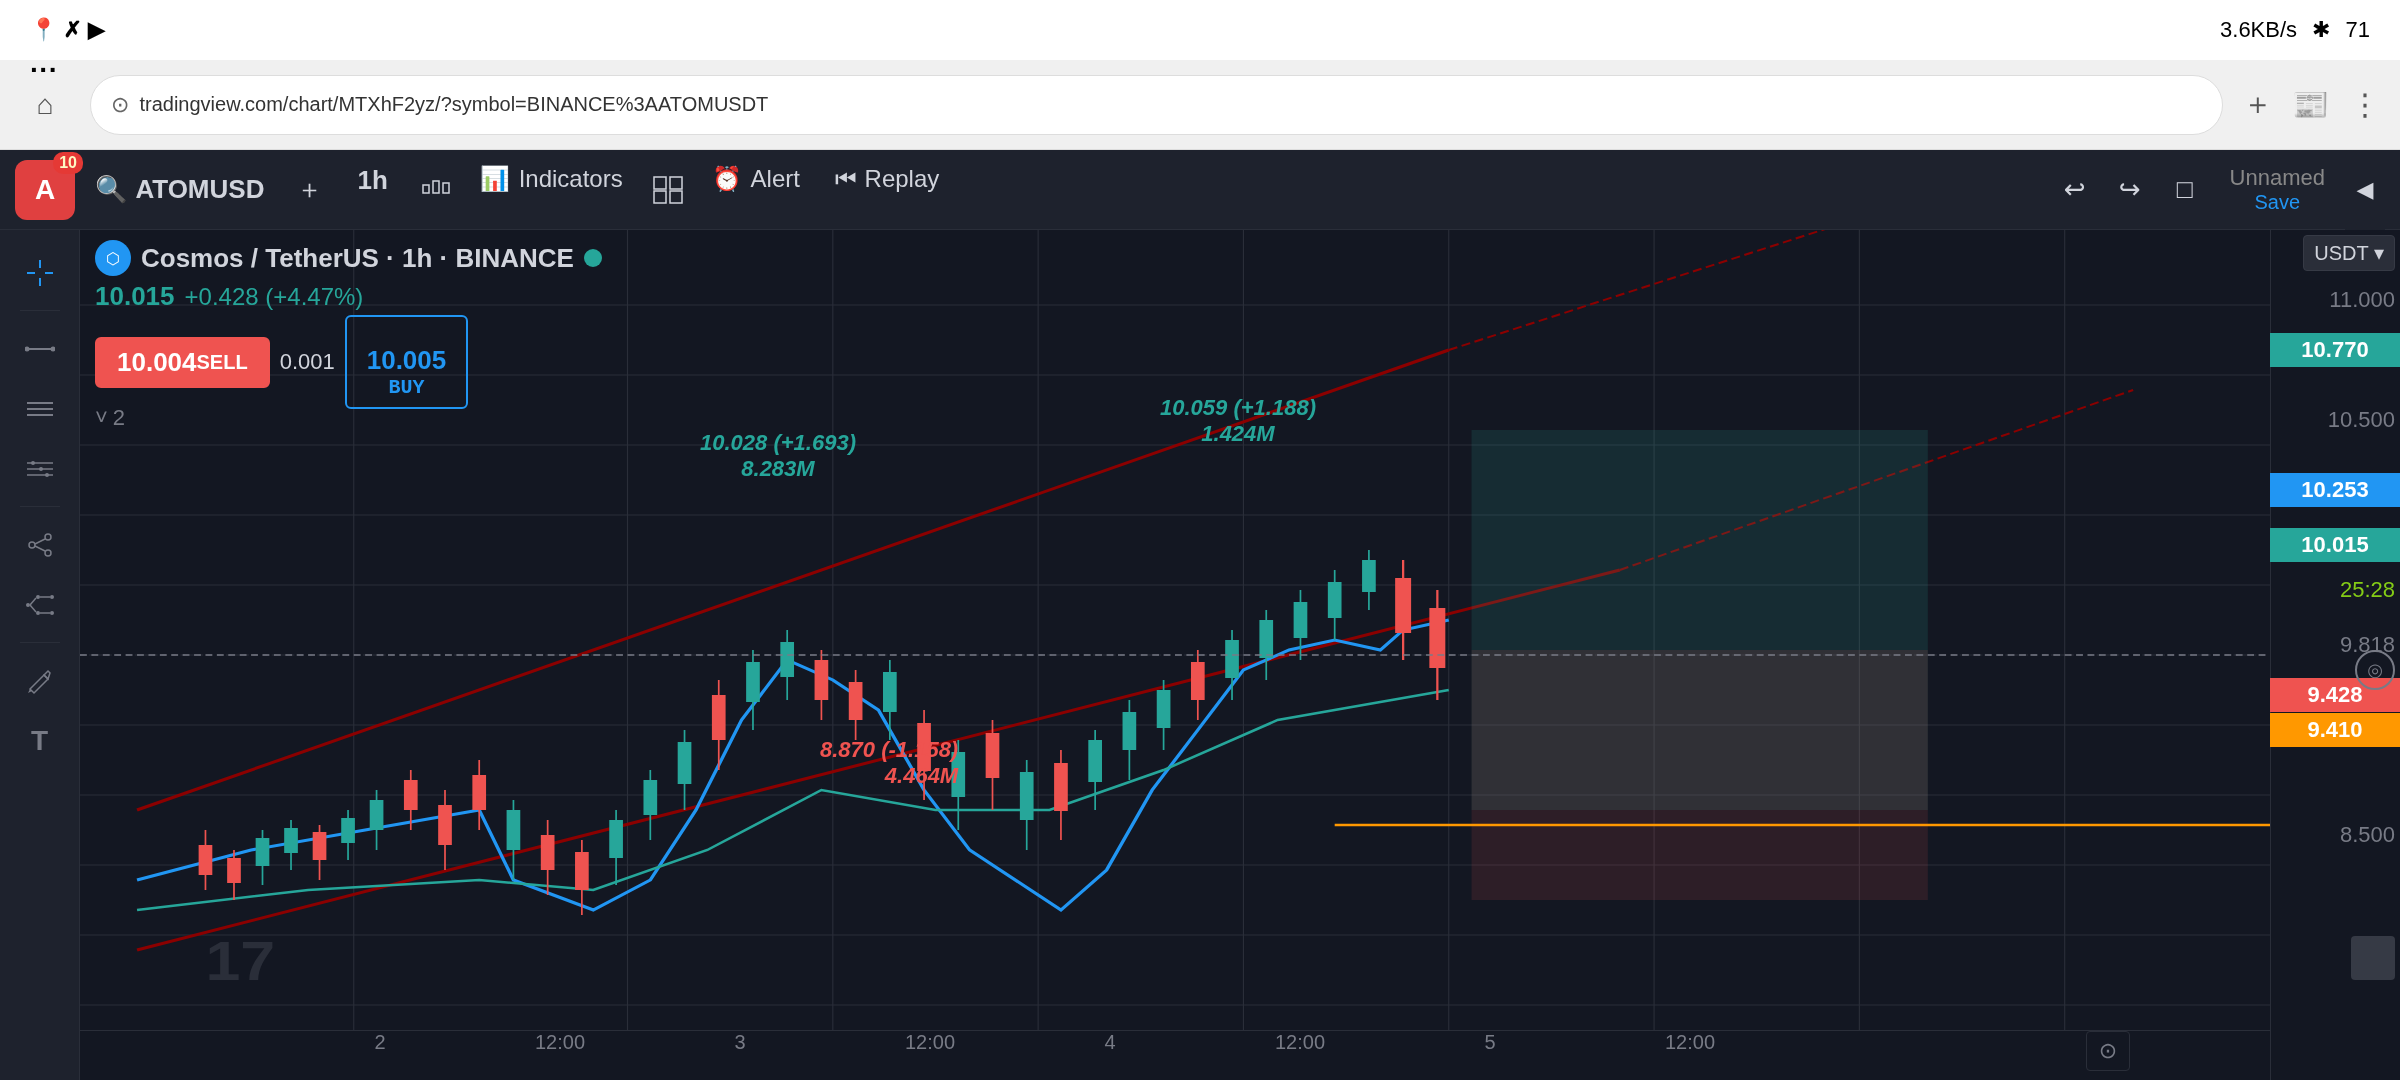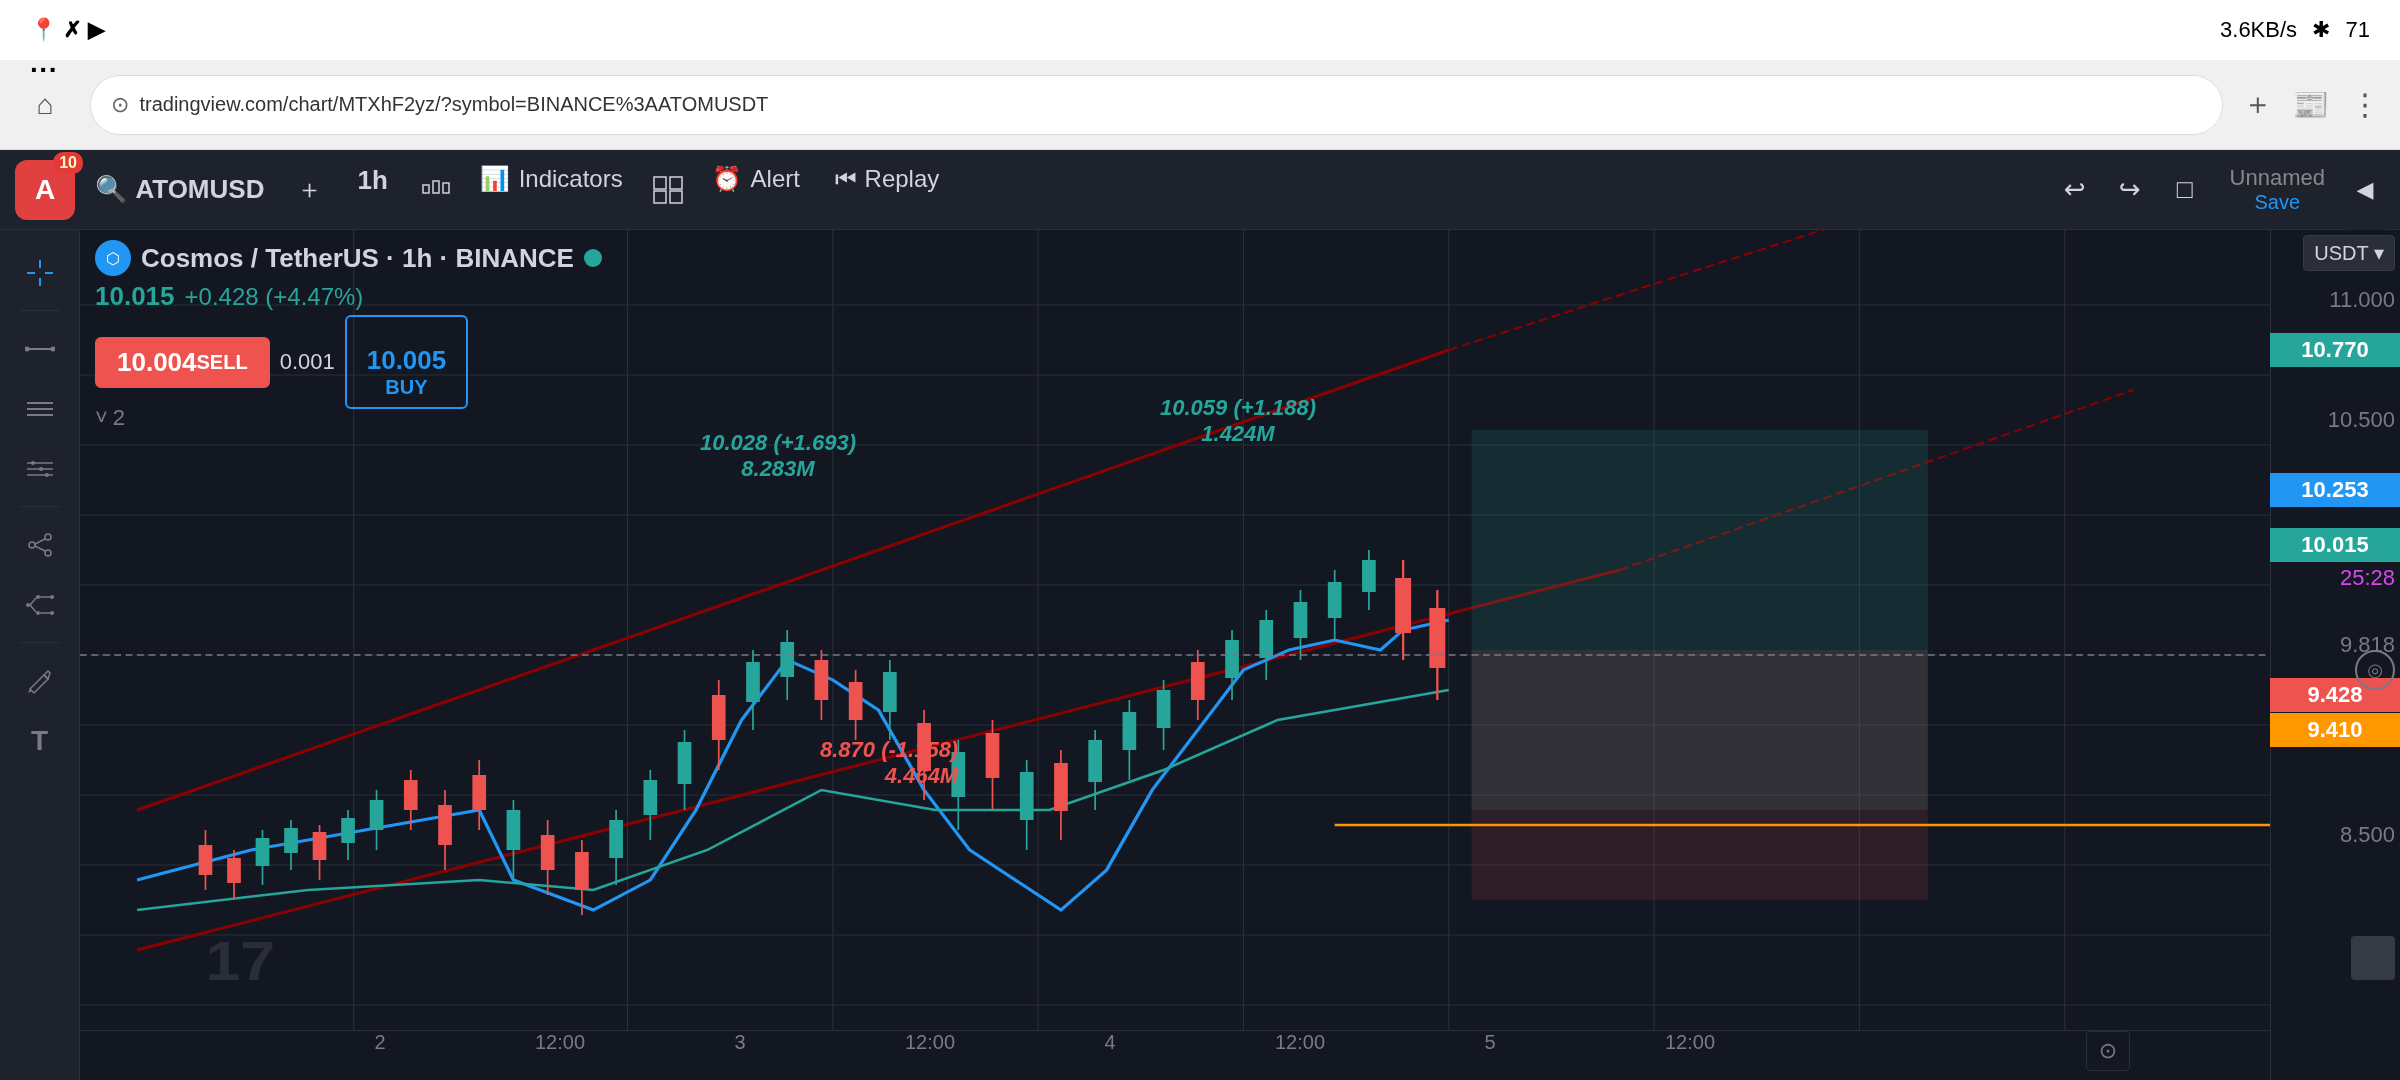--- a/index.html
+++ b/index.html
@@ -330,21 +330,21 @@
       border-radius: 6px;
       font-size: 24px;
       font-weight: 700;
       cursor: pointer;
       display: flex;
       flex-direction: column;
       align-items: center;
       min-width: 120px;
     }
     .buy-btn .price { font-size: 26px; font-weight: 700; margin-top: 20px; }
-    .buy-btn .label { font-size: 20px; }
+    .buy-btn .label { font-size: 20px; font-family: Liberation Mono, monospace; }
 
     
     .expand-row {
       position: absolute;
       top: 175px;
       left: 15px;
       z-index: 10;
       display: flex;
       align-items: center;
       gap: 5px;
@@ -858,21 +858,21 @@
     </div>
 
     <div class="price-badge" style="top:260px;background:#2196f3;">
       <span>10.253</span>
     </div>
 
     <div class="price-badge" style="top:315px;background:#26a69a;">
       <span>10.015</span>
     </div>
 
-    <div class="price-tick" style="top:348px;color:#d946ef;">
+    <div class="price-tick" style="top:360px;color:#84cc16;">
       <span>25:28</span>
     </div>
 
     <div class="price-tick" style="top:415px;">
       <span>9.818</span>
     </div>
 
     <div class="price-badge" style="top:465px;background:#ef5350;">
       <span>9.428</span>
     </div>

